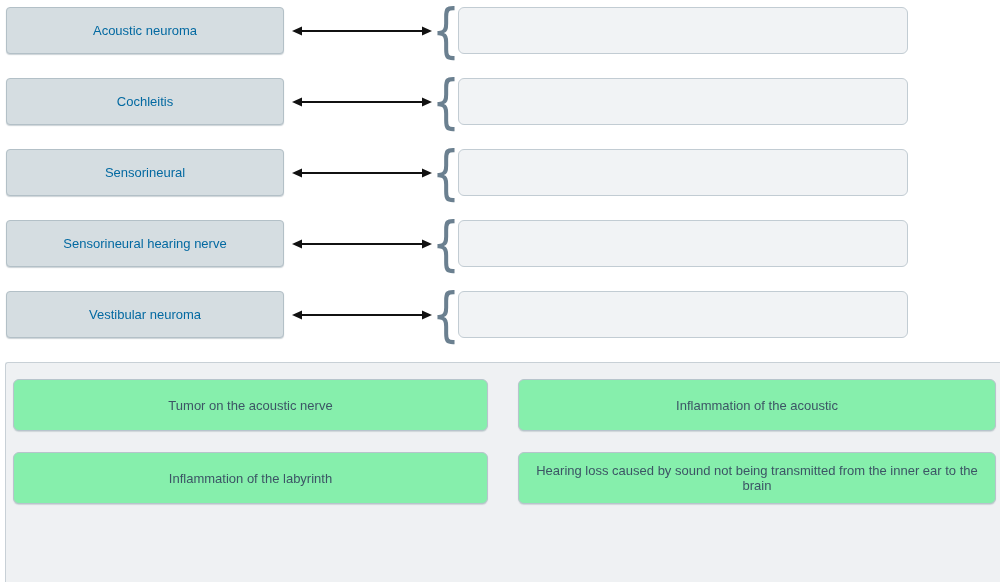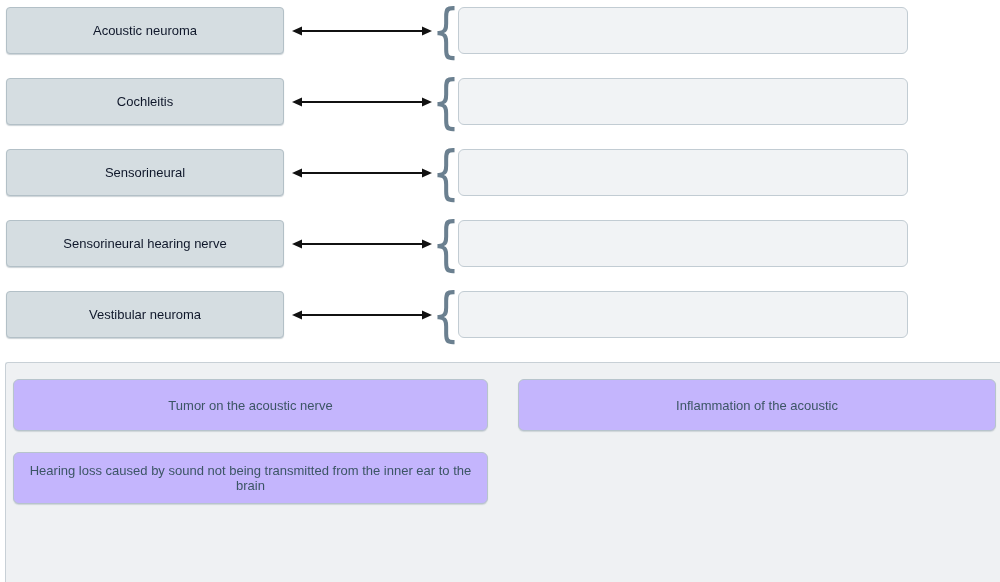--- a/index.html
+++ b/index.html
@@ -19,21 +19,21 @@
   }
   .term-box {
     box-sizing: border-box;
     margin-left: 6px;
     width: 278px; height: 47px;
     background: #d5dde1;
     border: 1px solid #b3c0c7;
     border-radius: 4px;
     display: flex; align-items: center; justify-content: center;
     font-size: 13px;
-    color: #0f172a;
+    color: #0369a1;
     box-shadow: 0 1px 1px rgba(110,130,140,0.35);
   }
   .arrow-svg { margin-left: 8px; flex: none; }
   .brace {
     flex: none;
     width: 24px; margin-left: 2px;
     display: flex; align-items: center; justify-content: center;
     color: #6b8090;
     font-family: "DejaVu Sans", sans-serif;
     font-size: 44px; line-height: 47px;
@@ -62,21 +62,21 @@
     display: grid;
     grid-template-columns: 475px 478px;
     column-gap: 30px;
     row-gap: 21px;
     align-items: center;
     padding: 16px 0 0 7px;
   }
   .answer-card {
     box-sizing: border-box;
     min-height: 52px;
-    background: #c4b5fd;
+    background: #86efac;
     border: 1px solid #b7c4cc;
     border-radius: 6px;
     display: flex; align-items: center; justify-content: center;
     text-align: center;
     font-size: 13px;
     color: #3c5565;
     padding: 6px 14px;
     box-shadow: 0 1px 1px rgba(110,130,140,0.25);
     cursor: grab;
   }
@@ -150,15 +150,16 @@
     <span class="brace">{</span>
     <div class="dropzone"></div>
   </div>
 
 </div>
 
 <div class="answer-bank">
   <div class="bank-grid">
     <div class="answer-card">Tumor on the acoustic nerve</div>
     <div class="answer-card">Inflammation of the acoustic</div>
+    <div class="answer-card">Inflammation of the labyrinth</div>
     <div class="answer-card">Hearing loss caused by sound not being transmitted from the inner ear to the brain</div>
   </div>
 </div>
 
 </body></html>

